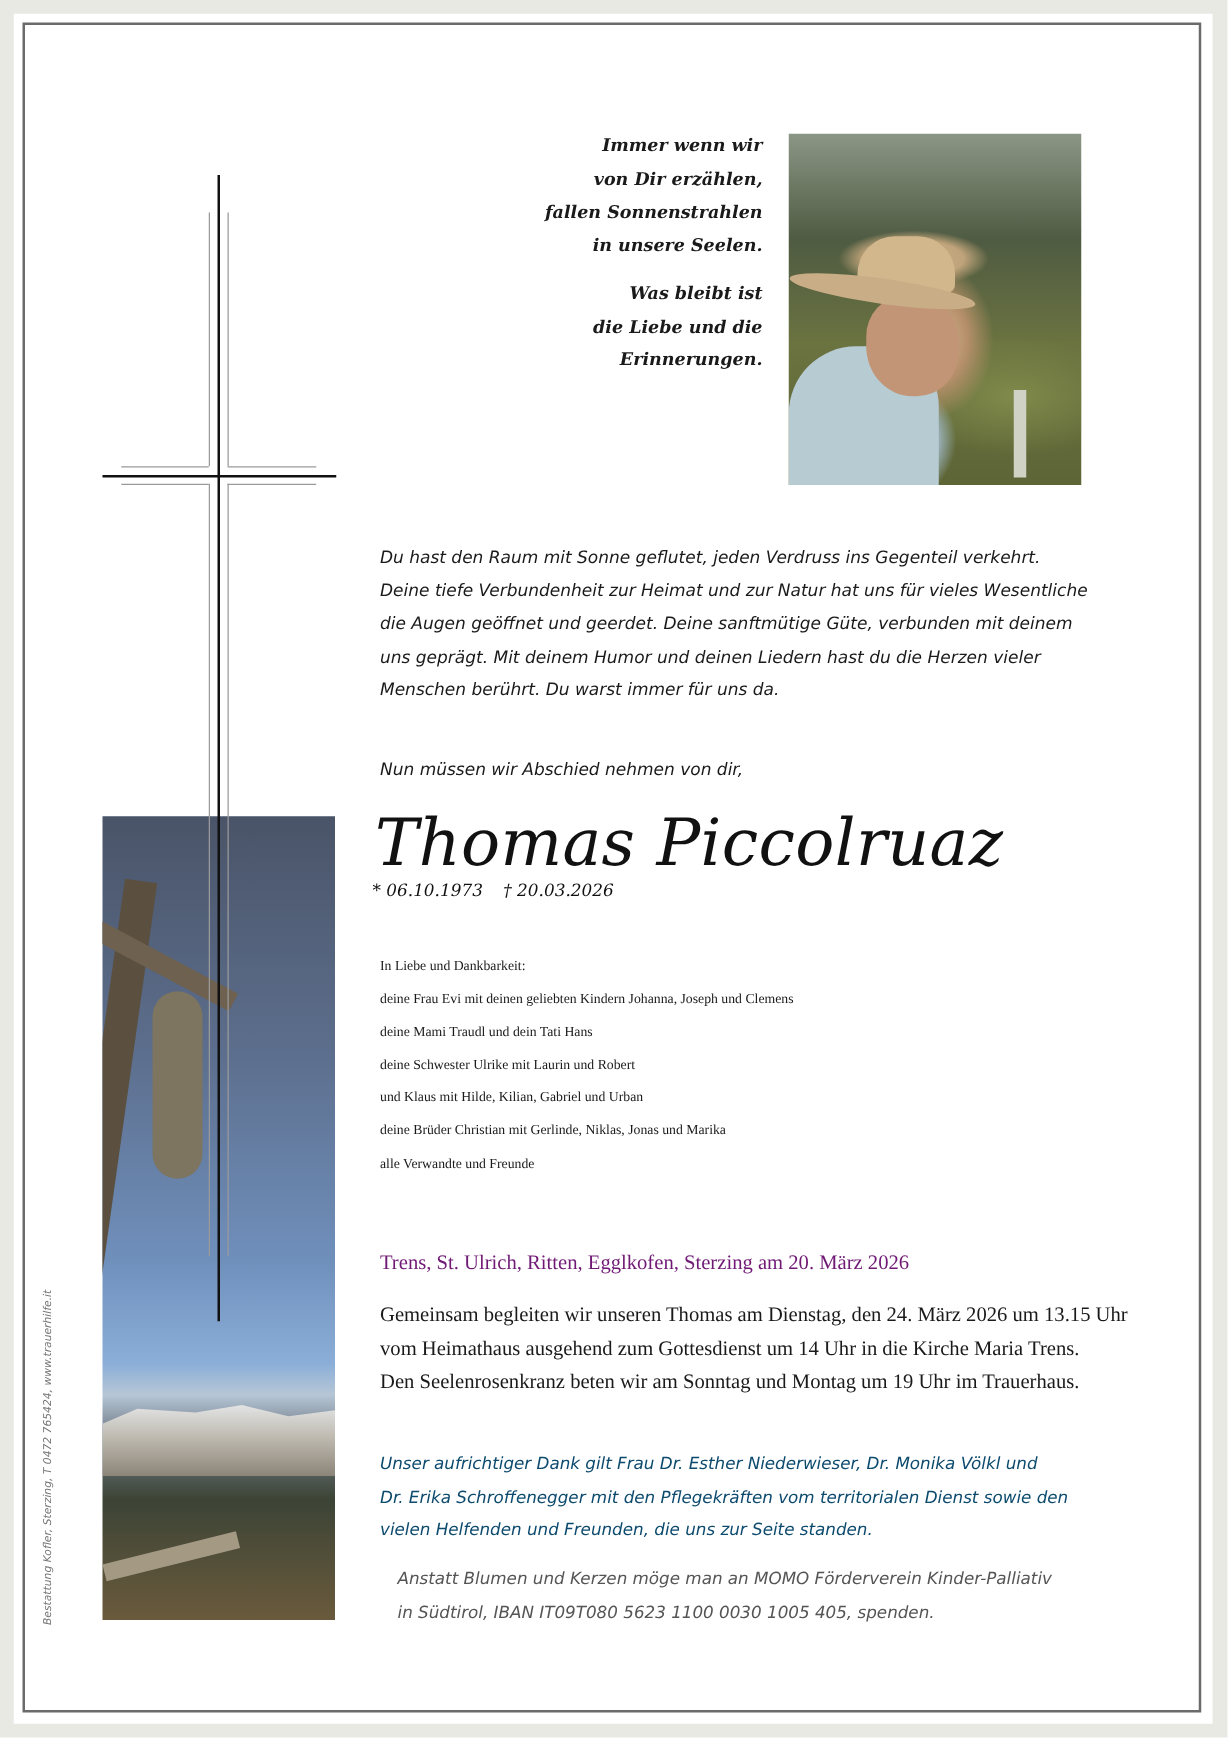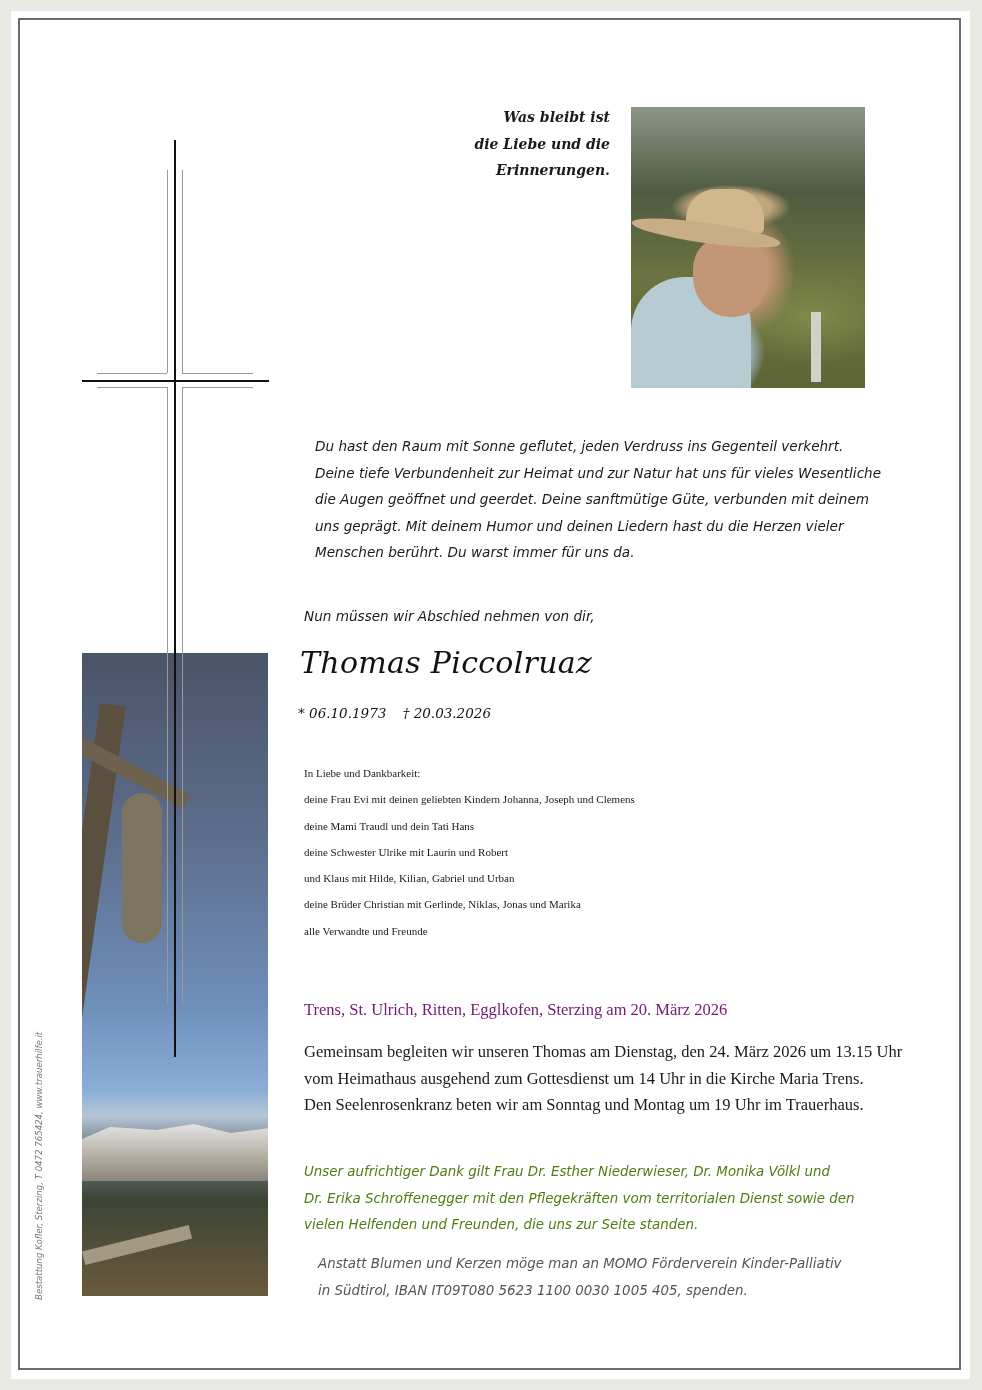--- a/index.html
+++ b/index.html
@@ -98,31 +98,30 @@
       position: absolute; left: 0; top: 585px; width: 110px; height: 14px;
       background: #a49a84; transform: rotate(-14deg);
     }
 
     
     .intro {
       left: 304px; top: 433px; width: 620px;
       font-family: "DejaVu Sans", sans-serif; font-style: italic;
       font-size: 13.6px; line-height: 26.5px; color: #1a1a1a;
       white-space: nowrap;
-      margin-left: 11px;
     }
     .farewell {
       left: 304px; top: 608px;
       font-family: "DejaVu Sans", sans-serif; font-style: italic;
       font-size: 13.6px; color: #1a1a1a; white-space: nowrap;
     }
     .name {
       left: 300px; top: 645px;
       font-family: "DejaVu Serif", serif; font-style: italic;
-      font-size: 30px; color: #111; white-space: nowrap; letter-spacing: 0.3px; text-align: right;
+      font-size: 52px; color: #111; white-space: nowrap; letter-spacing: 0.3px; text-align: right;
     }
     .dates {
       left: 298px; top: 705px;
       font-family: "DejaVu Serif", serif; font-style: italic;
       font-size: 13.5px; color: #111; white-space: nowrap;
     }
     .dates span { margin-right: 12px; }
     .mourners {
       left: 304px; top: 760px;
       font-family: "Liberation Serif", serif;
@@ -134,21 +133,21 @@
       font-size: 16.5px; color: #701a75; white-space: nowrap;
     }
     .funeral {
       left: 304px; top: 1039px;
       font-family: "Liberation Serif", serif;
       font-size: 16.5px; line-height: 26.5px; color: #1a1a1a; white-space: nowrap;
     }
     .thanks {
       left: 304px; top: 1159px;
       font-family: "DejaVu Sans", sans-serif; font-style: italic;
-      font-size: 13.4px; line-height: 26.5px; color: #4d7c0f; white-space: nowrap;
+      font-size: 13.4px; line-height: 26.5px; color: #0c4a6e; white-space: nowrap;
     }
     .donation {
       left: 304px; top: 1251px;
       font-family: "DejaVu Sans", sans-serif; font-style: italic;
       font-size: 13.4px; line-height: 26.5px; color: #555; white-space: nowrap; margin-left: 14px;
     }
     .line-item { display: block; }
 
     .imprint {
       left: 34px; top: 1300px;
@@ -157,20 +156,26 @@
       font-size: 8.6px; color: #777; white-space: nowrap;
     }
   </style>
 </head>
 <body>
 
 <div class="sheet"></div>
 <div class="frame"></div>
 
 <div class="abs quote">
+  <p>
+    <span class="line-item">Immer wenn wir</span>
+    <span class="line-item">von Dir erzählen,</span>
+    <span class="line-item">fallen Sonnenstrahlen</span>
+    <span class="line-item">in unsere Seelen.</span>
+  </p>
   <p>
     <span class="line-item">Was bleibt ist</span>
     <span class="line-item">die Liebe und die</span>
     <span class="line-item">Erinnerungen.</span>
   </p>
 </div>
 
 <div class="abs portrait">
   <div class="post"></div>
   <div class="jacket"></div>

